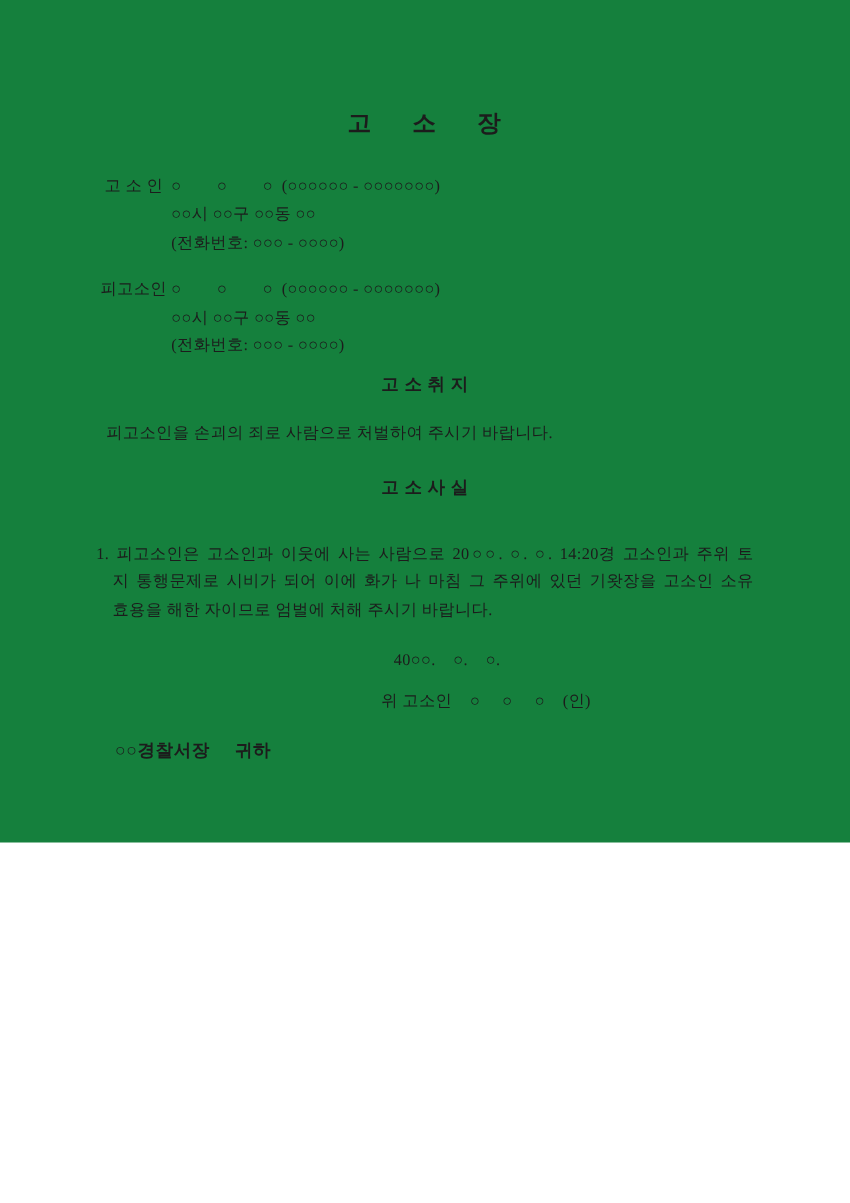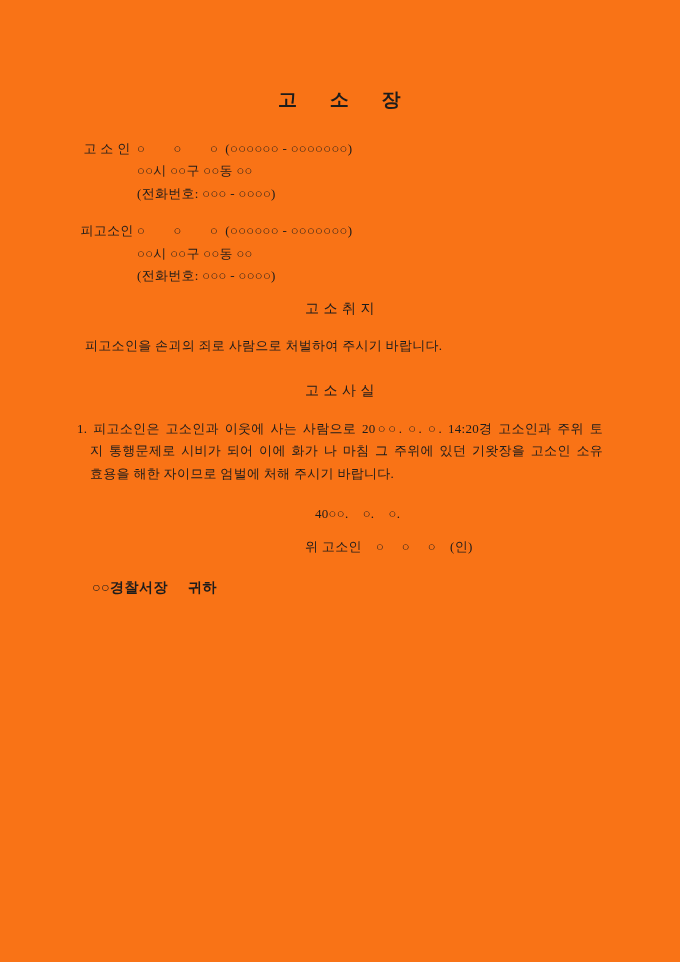--- a/index.html
+++ b/index.html
@@ -6,23 +6,23 @@
   html, body { margin: 0; padding: 0; }
   body {
     width: 680px; height: 962px;
     background: #ffffff;
     color: #1c1c1c;
     font-family: "Liberation Serif", "DejaVu Serif", serif;
     overflow: hidden;
   }
   .page {
     position: relative;
-    width: 680px; height: 962px;
+    width: 680px; height: 674px;
     padding: 88px 77px 0 77px;
-    background: #f97316;
+    background: #15803d;
   }
   .doc-title {
     text-align: center;
     font-size: 19px;
     font-weight: bold;
     line-height: 24px;
     letter-spacing: 1.5px;
     white-space: pre;
   }
   .party-block {
@@ -32,36 +32,36 @@
   }
   .party-block.complainant { margin-top: 26px; }
   .party-block.defendant { margin-top: 15px; }
   .party-row { display: flex; text-align: center; }
   .party-label { width: 60px; white-space: pre; flex: 0 0 auto; }
   .party-name { white-space: pre; }
   .party-sub { margin-left: 60px; white-space: pre; }
   .section-heading {
     text-align: center;
     font-size: 14px;
-    font-weight: normal;
+    font-weight: bold;
     line-height: 18px;
     white-space: pre;
     letter-spacing: 0.5px;
   }
   .heading-purpose { margin-top: 13px; }
   .heading-facts { margin-top: 24px; }
   .purpose-text {
     margin-top: 17px;
     margin-left: 8px;
     font-size: 13px;
     line-height: 22.4px;
     letter-spacing: 0.3px;
   }
   .facts-para {
-    margin-top: 18px;
+    margin-top: 32px;
     font-size: 13px;
     line-height: 22.4px;
     letter-spacing: 0.3px;
   }
   .facts-line {
     text-align: justify;
     text-align-last: justify;
     text-justify: inter-word;
   }
   .facts-line.cont { margin-left: 13px; }

